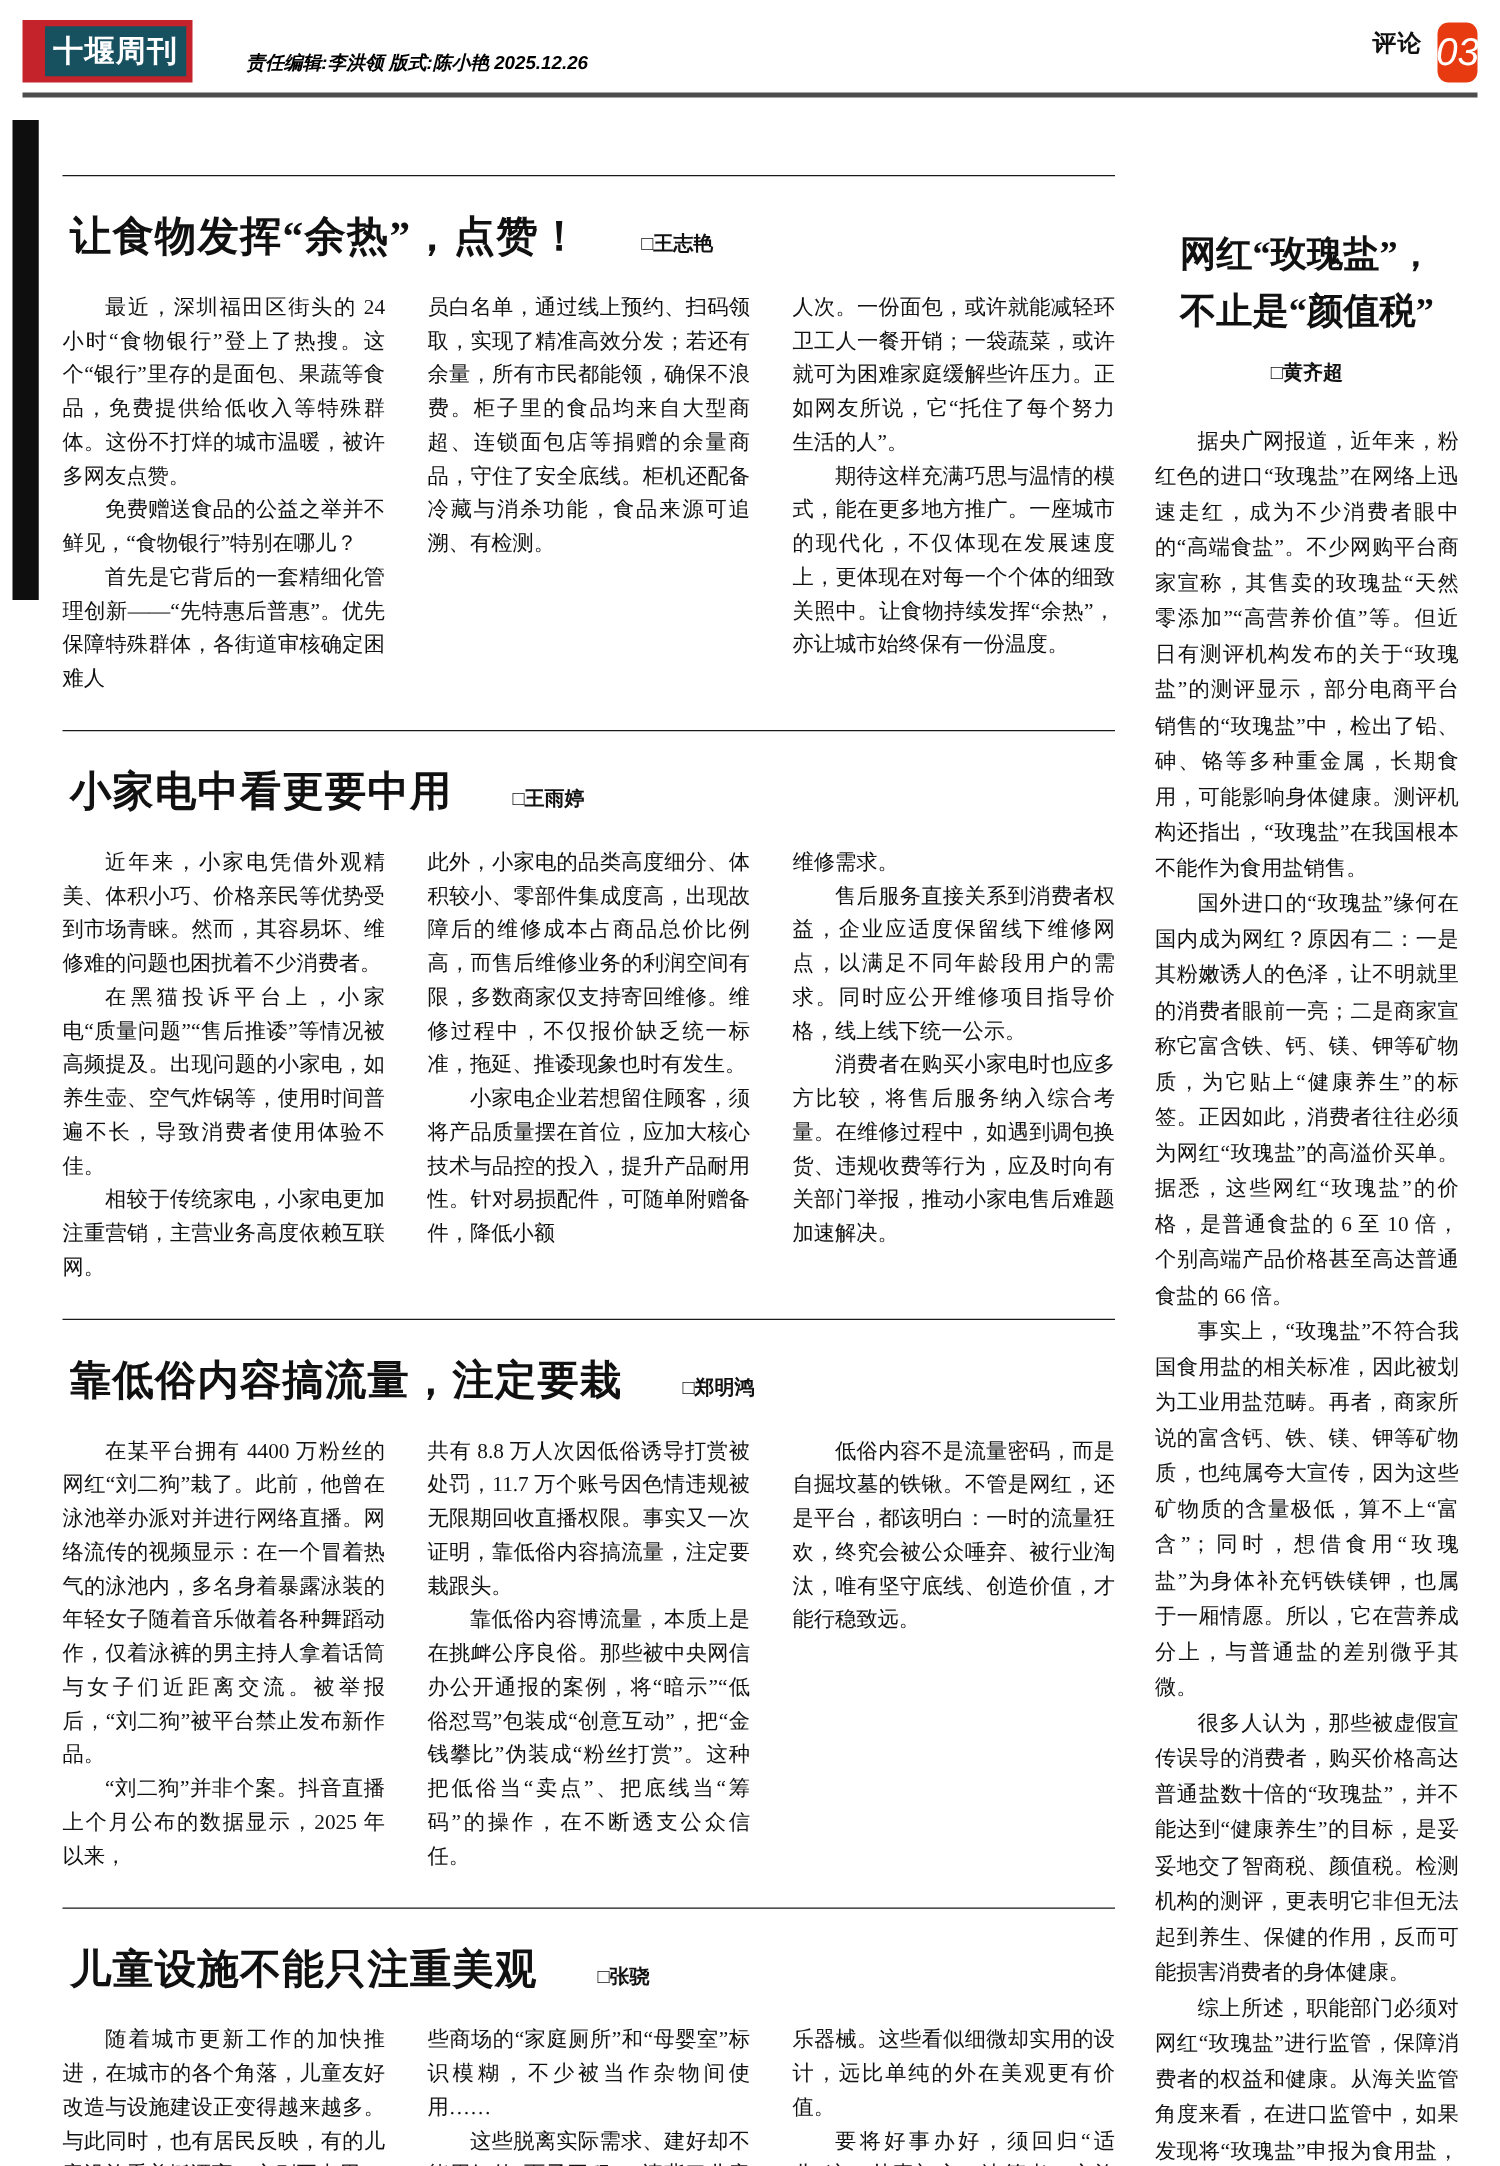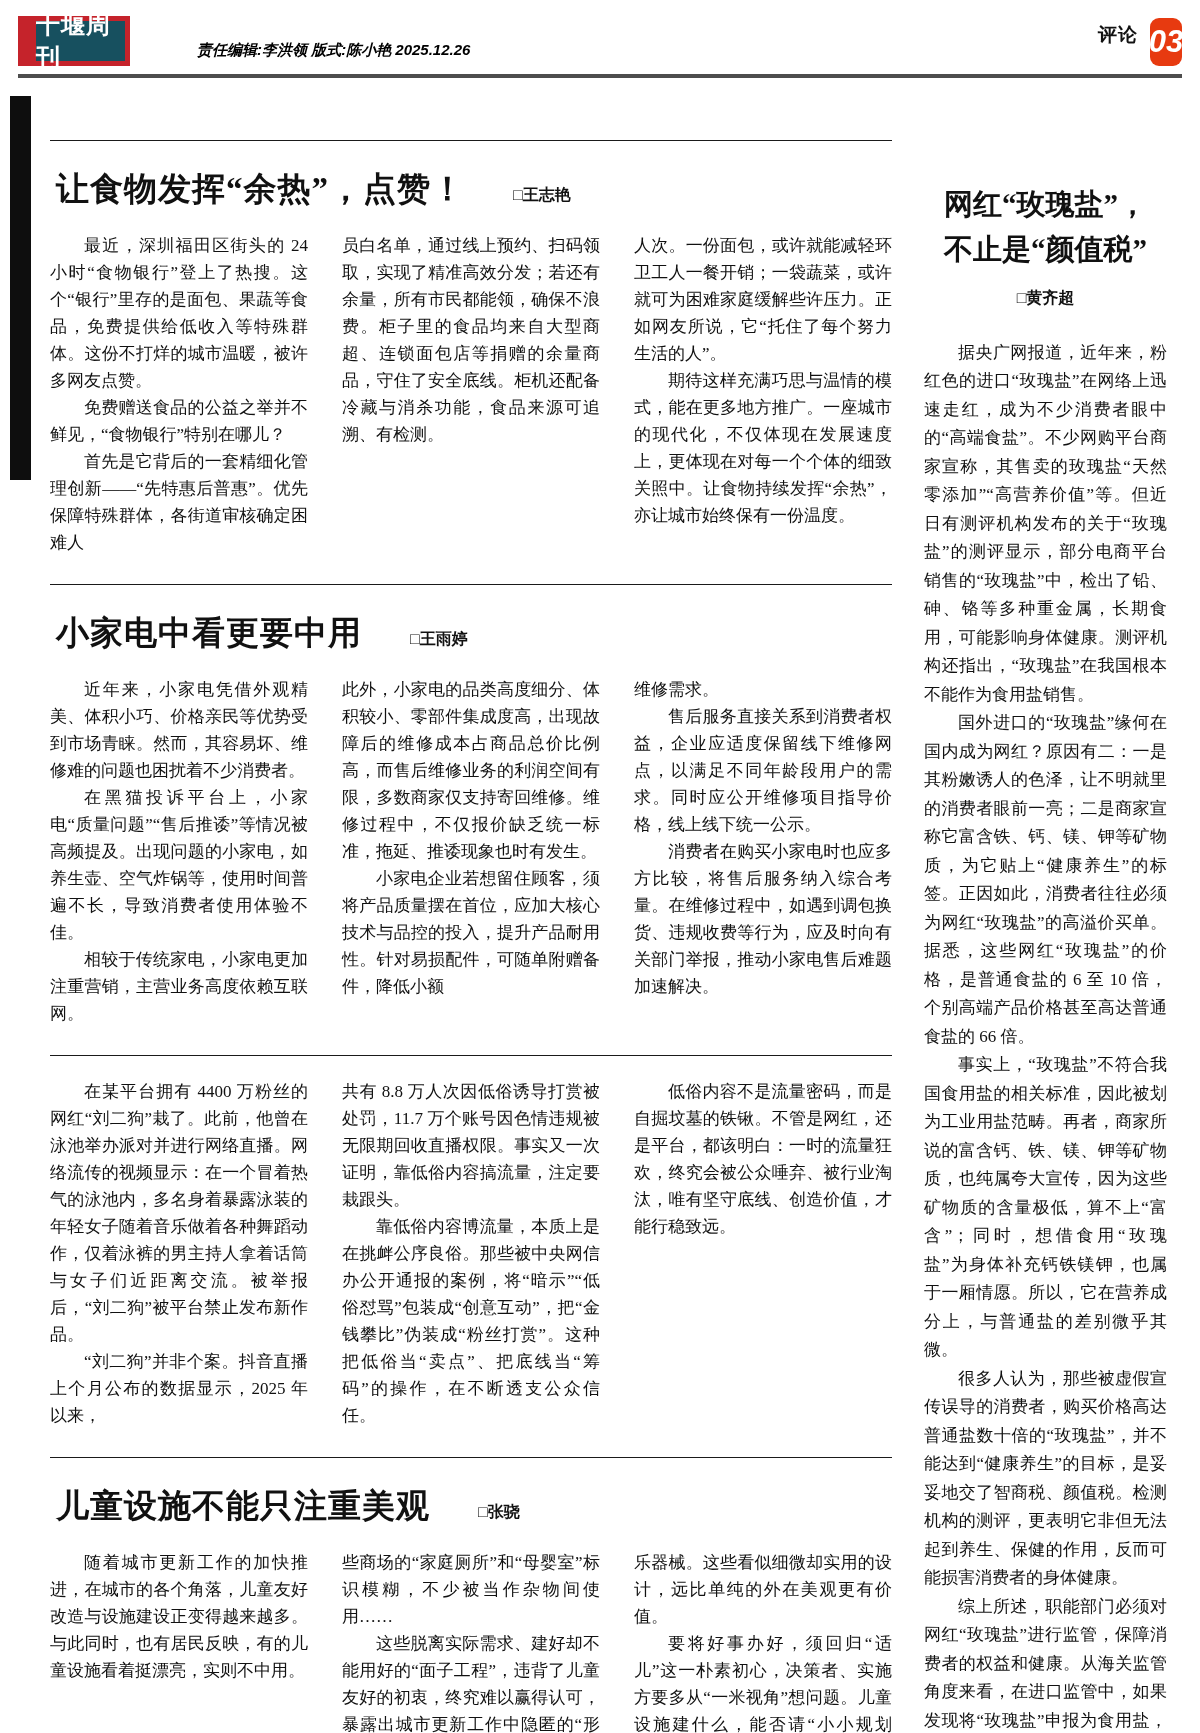--- a/index.html
+++ b/index.html
@@ -3,40 +3,40 @@
 <meta charset="utf-8">
 <style>
   html,body { margin:0; padding:0; background:#d9d9d9; }
   .page {
     position:relative; width:1200px; height:1733px; margin:0 auto;
     background:#ffffff; overflow:hidden;
     font-family:"Liberation Serif","DejaVu Serif",serif; color:#111;
   }
   
   .header { position:absolute; top:12px; left:18px; right:18px; height:56px; }
-  .logo { position:absolute; left:0; top:4px; width:112px; height:50px; background:#c5232b; }
+  .logo { position:absolute; left:0; top:4px; width:136px; height:50px; background:#c5232b; }
   .logo-inner {
     position:absolute; left:18px; top:5px; right:5px; bottom:5px; background:#17505f;
     color:#fff; display:flex; align-items:center; justify-content:center;
     font-weight:bold; font-size:24px; letter-spacing:1px;
   }
   .edition {
     position:absolute; left:162px; bottom:8px;
     font-family:"Liberation Sans","DejaVu Sans",sans-serif;
     font-weight:bold; font-style:italic; font-size:15px; color:#000;margin-left:17px;
   }
   .header-right { position:absolute; right:0; top:4px; height:50px; display:flex; align-items:flex-end; gap:12px; }
   .section-label {
     font-weight:bold; font-size:19px; margin-bottom:18px; letter-spacing:1px;
     font-family:"Liberation Sans","DejaVu Sans",sans-serif;
   }
   .page-badge {
     width:32px; height:48px; background:#e73a10; color:#fff; border-radius:9px;
     display:flex; align-items:center; justify-content:center;
-    font-size:31px; font-weight:bold; font-style:italic;
+    font-size:31px; font-weight:normal; font-style:italic;
     font-family:"Liberation Sans","DejaVu Sans",sans-serif;
   }
   .header-rule { position:absolute; top:74px; left:18px; right:18px; height:4px; background:#4d4d4d; }
   .left-bar { position:absolute; left:10px; top:96px; width:21px; height:384px; background:#0e0e0e; }
 
   
   .content { position:absolute; top:140px; left:50px; display:flex; }
   .left-region { width:842px; }
   .region-gap { width:32px; }
   .right-region { width:243px; padding-top:42px; }
@@ -120,20 +120,24 @@
           </div>
           <div class="col">
             <p class="cont">维修需求。</p>
             <p>售后服务直接关系到消费者权益，企业应适度保留线下维修网点，以满足不同年龄段用户的需求。同时应公开维修项目指导价格，线上线下统一公示。</p>
             <p>消费者在购买小家电时也应多方比较，将售后服务纳入综合考量。在维修过程中，如遇到调包换货、违规收费等行为，应及时向有关部门举报，推动小家电售后难题加速解决。</p>
           </div>
         </div>
       </section>
 
       <section class="block">
+        <div class="block-head">
+          <h2 class="article-title">靠低俗内容搞流量，注定要栽</h2>
+          <span class="article-author">□郑明鸿</span>
+        </div>
         <div class="cols">
           <div class="col">
             <p>在某平台拥有 4400 万粉丝的网红“刘二狗”栽了。此前，他曾在泳池举办派对并进行网络直播。网络流传的视频显示：在一个冒着热气的泳池内，多名身着暴露泳装的年轻女子随着音乐做着各种舞蹈动作，仅着泳裤的男主持人拿着话筒与女子们近距离交流。被举报后，“刘二狗”被平台禁止发布新作品。</p>
             <p>“刘二狗”并非个案。抖音直播上个月公布的数据显示，2025 年以来，</p>
           </div>
           <div class="col">
             <p class="cont">共有 8.8 万人次因低俗诱导打赏被处罚，11.7 万个账号因色情违规被无限期回收直播权限。事实又一次证明，靠低俗内容搞流量，注定要栽跟头。</p>
             <p>靠低俗内容博流量，本质上是在挑衅公序良俗。那些被中央网信办公开通报的案例，将“暗示”“低俗怼骂”包装成“创意互动”，把“金钱攀比”伪装成“粉丝打赏”。这种把低俗当“卖点”、把底线当“筹码”的操作，在不断透支公众信任。</p>
           </div>
           <div class="col">

